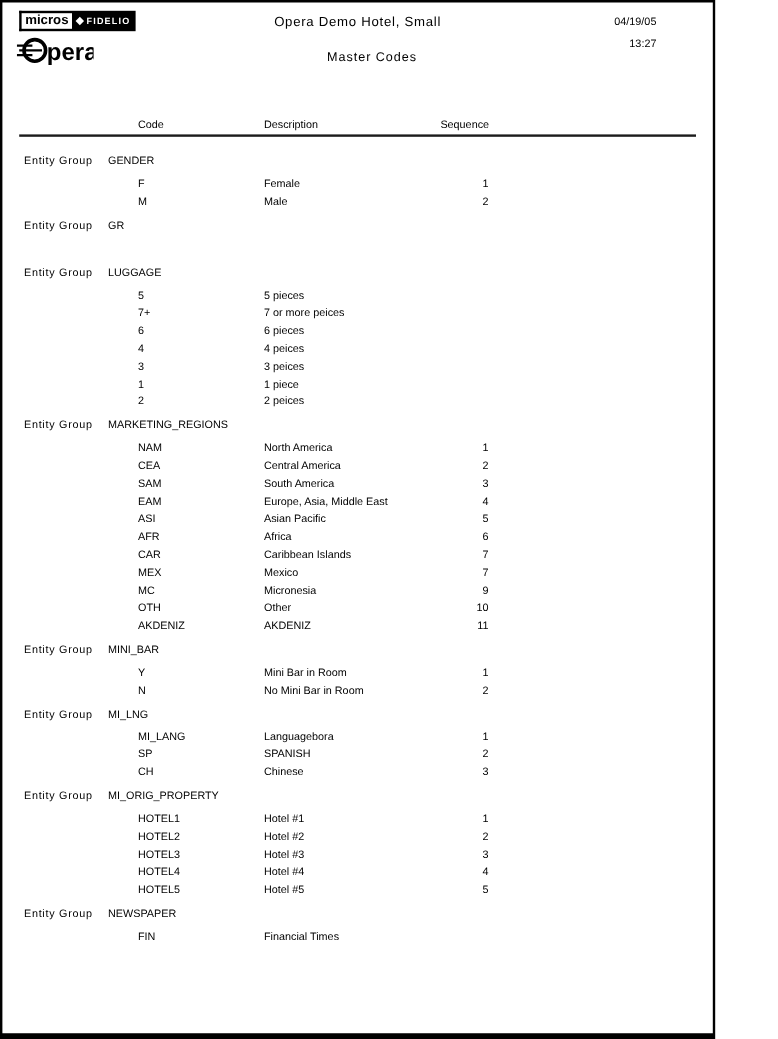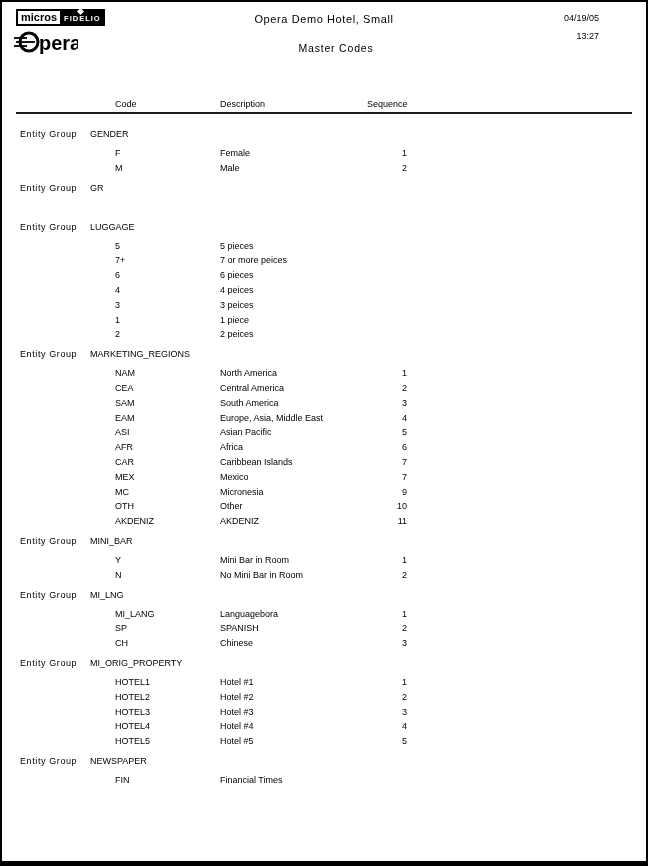--- a/index.html
+++ b/index.html
@@ -1,37 +1,37 @@
 <!DOCTYPE html>
 <html><head>
 <meta charset="utf-8">
 <style>
   * { box-sizing: border-box; }
   html, body { margin: 0; padding: 0; background: #fff; }
   .page {
     position: relative;
-    width: 648px;
+    width: 596px;
     height: 866px;
     background: #fff;
     border: 2px solid #000;
     border-bottom: 5px solid #000;
     font-family: "Liberation Sans", sans-serif;
     color: #000;
     overflow: hidden;
   }
 
   
   .mf-logo { position: absolute; left: 14px; top: 7px; display: flex; height: 17px; }
   .mf-micros {
     background: #fff; color: #000; border: 2px solid #000; border-right: none;
     font-weight: bold; font-size: 11px; line-height: 13px; padding: 0 3px;
   }
   .mf-fidelio {
     background: #000; color: #fff; font-size: 7.5px; font-weight: bold;
-    letter-spacing: 1px; display: flex; align-items: center; padding: 0 4px; flex-direction: column;
+    letter-spacing: 1px; display: flex; align-items: center; padding: 0 4px;
   }
   .mf-diamond { width: 5px; height: 5px; background: #fff; transform: rotate(45deg); margin-right: 3px; display: inline-block; }
   .opera-logo { position: absolute; left: 12px; top: 27px; }
 
   
   .title    { position: absolute; top: 11px; left: 0; width: 100%; text-align: center; font-size: 11px; letter-spacing: 0.6px; }
   .subtitle { position: absolute; top: 40px; left: 0; width: 100%; text-align: center; font-size: 10.5px; letter-spacing: 0.8px; padding-left: 24px; }
   .date { position: absolute; top: 11px; right: 47px; font-size: 9px; }
   .time { position: absolute; top: 29px; right: 47px; font-size: 9px; }
 

